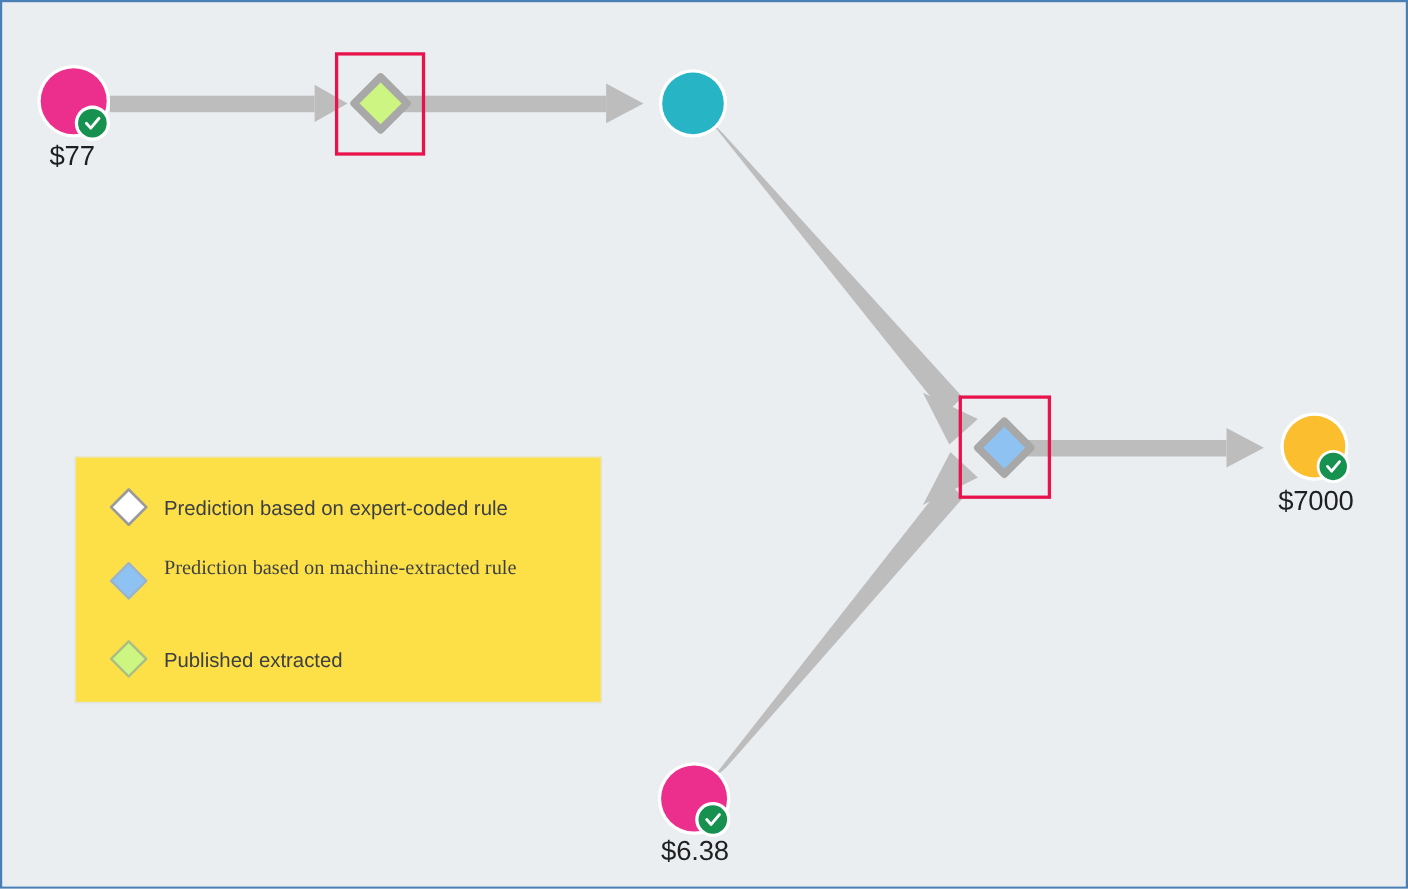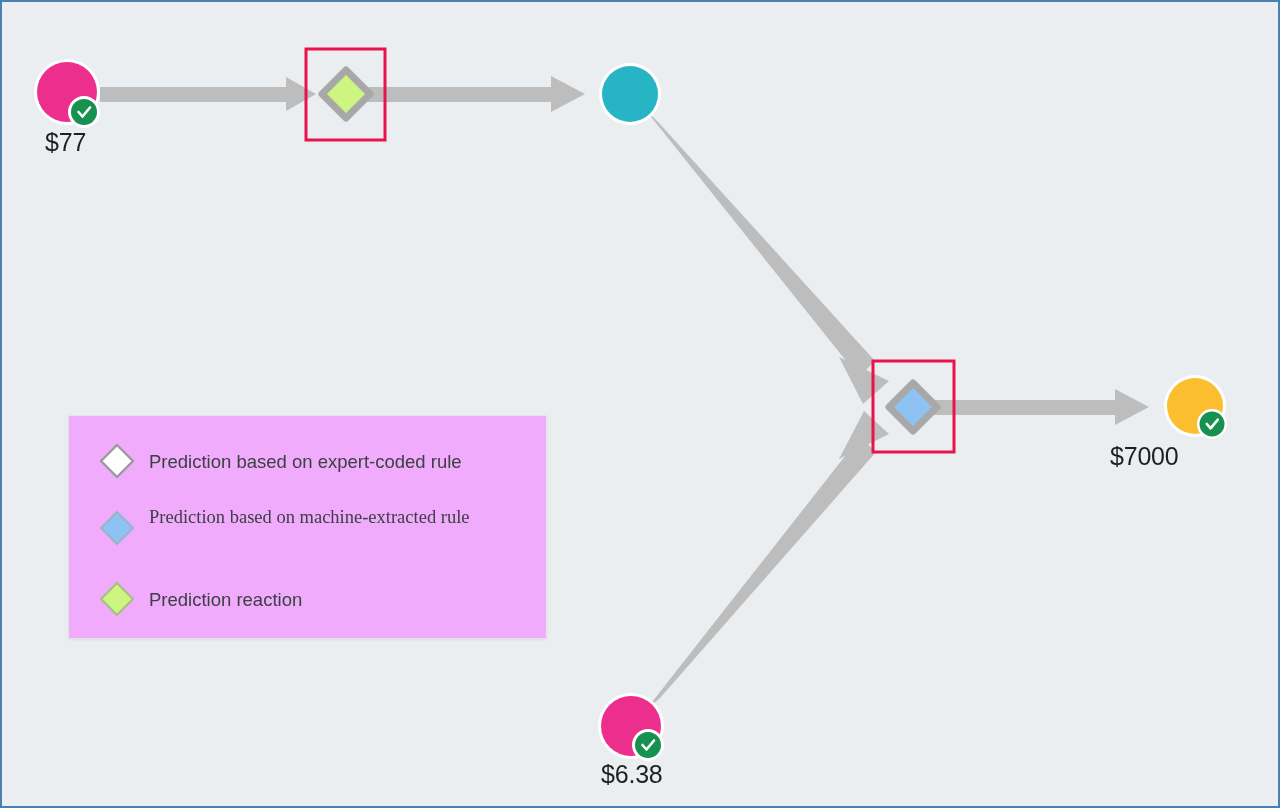--- a/index.html
+++ b/index.html
@@ -35,21 +35,21 @@
     white-space: nowrap;
     letter-spacing: -0.2px;
   }
   #legend-panel {
     position: absolute;
     left: 66px;
     top: 413px;
     width: 479px;
     height: 224px;
     box-sizing: border-box;
-    background: #f0abfc;
+    background: #fde047;
     border: 1px solid #e3e6e8;
     box-shadow: 0 1px 2px rgba(0,0,0,0.07);
   }
   .legend-row {
     position: absolute;
     left: 0;
     width: 100%;
     display: flex;
     align-items: flex-start;
   }
@@ -147,21 +147,21 @@
       <circle cx="629" cy="724" r="30" fill="#ec2e8c"></circle>
       <g>
         <circle cx="646" cy="743" r="16" fill="#ffffff"></circle>
         <circle cx="646" cy="743" r="13" fill="#16914f"></circle>
         <path d="M 640.5 743 L 644.5 747.5 L 652 738.5" fill="none" stroke="#ffffff" stroke-width="2.6" stroke-linecap="round" stroke-linejoin="round"></path>
       </g>
     </g>
   </svg>
 
   <div class="node-label" style="left:43px; top:126px;">$77</div>
-  <div class="node-label" style="left:1108px; top:440px;text-align:center;">$7000</div>
+  <div class="node-label" style="left:1160px; top:440px;text-align:center;">$7000</div>
   <div class="node-label" style="left:599px; top:758px;">$6.38</div>
 
   <div id="legend-panel">
 
     <div class="legend-row">
       <span class="legend-swatch" style="top:25px;">
         <svg width="40" height="40" viewBox="0 0 40 40" xmlns="http://www.w3.org/2000/svg">
           <polygon points="20,4 36,20 20,36 4,20" fill="#ffffff" stroke="#9a9a9a" stroke-width="2.4" stroke-linejoin="round"></polygon>
         </svg>
       </span>
@@ -176,17 +176,17 @@
       </span>
       <span class="legend-text" style="top:88px;font-family:Liberation Serif, serif;">Prediction based on machine-extracted rule</span>
     </div>
 
     <div class="legend-row">
       <span class="legend-swatch" style="top:163px;">
         <svg width="40" height="40" viewBox="0 0 40 40" xmlns="http://www.w3.org/2000/svg">
           <polygon points="20,4 36,20 20,36 4,20" fill="#ccf582" stroke="#a9be85" stroke-width="2.2" stroke-linejoin="round"></polygon>
         </svg>
       </span>
-      <span class="legend-text" style="top:171px;">Prediction reaction</span>
+      <span class="legend-text" style="top:171px;">Published extracted</span>
     </div>
 
   </div>
 </div>
 
 </body></html>

